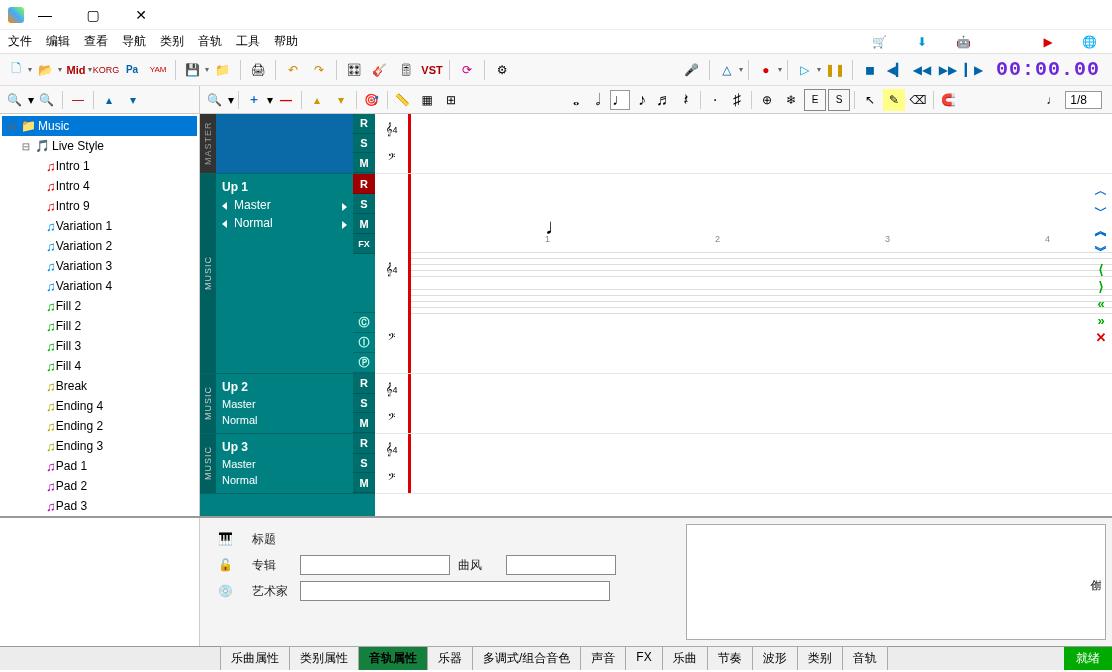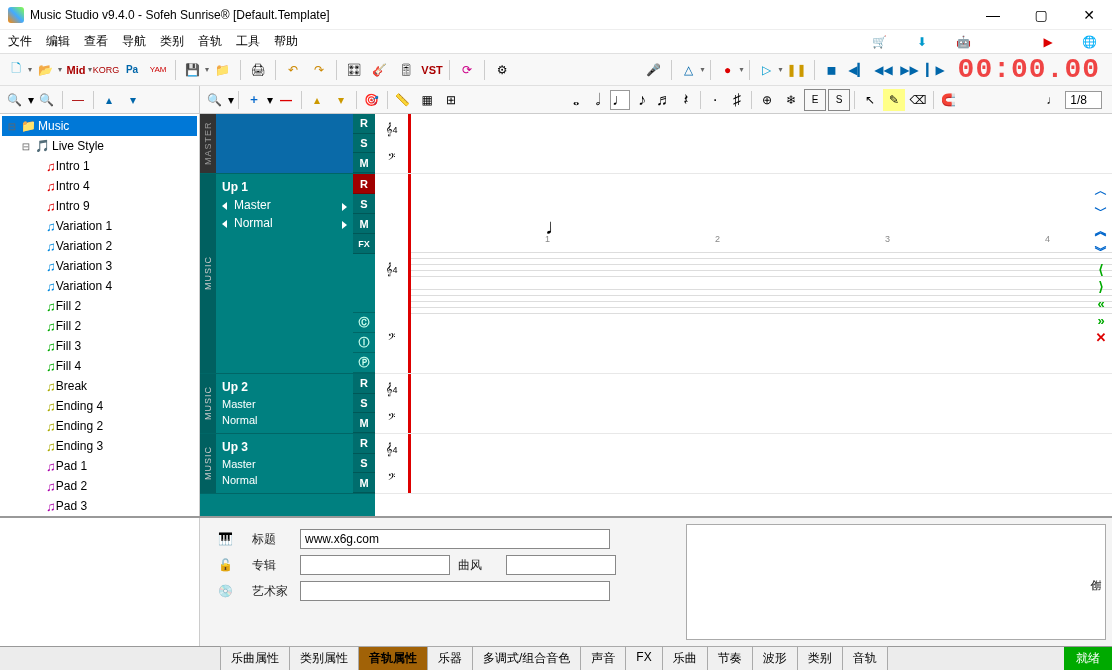--- a/index.html
+++ b/index.html
@@ -16,21 +16,21 @@
 .menubar { height: 24px; display: flex; align-items: center; padding: 0 8px; gap: 14px; border-bottom: 1px solid #e0e0e0; }
 .menubar .menuitem { color: #000; cursor: default; }
 .menubar .spacer { flex: 1; }
 .menubar .righticon { width: 18px; height: 18px; display: inline-flex; align-items: center; justify-content: center; margin: 0 5px; }
 
 
 .toolbar { height: 32px; display: flex; align-items: center; padding: 0 4px; gap: 2px; border-bottom: 1px solid #e0e0e0; background: #f8f8f8; }
 .toolbar .tbtn { width: 24px; height: 24px; display: inline-flex; align-items: center; justify-content: center; cursor: default; border-radius: 2px; }
 .toolbar .sep { width: 1px; height: 20px; background: #ccc; margin: 0 3px; }
 .toolbar .drop { font-size: 8px; color: #666; margin-left: -2px; }
-.toolbar .timer { font-family: "Courier New", monospace; font-size: 28px; color: #ef4444; letter-spacing: 1px; margin-left: auto; padding: 0 8px; font-weight: bold; }
+.toolbar .timer { font-family: "Courier New", monospace; font-size: 20px; color: #6d28d9; letter-spacing: 1px; margin-left: auto; padding: 0 8px; font-weight: bold; }
 .toolbar .textbtn { padding: 0 4px; font-size: 11px; font-weight: bold; }
 
 
 .toolbar2 { height: 28px; background: #f8f8f8; display: flex; align-items: center; border-bottom: 1px solid #ccc; }
 .toolbar2 .left { width: 200px; display: flex; align-items: center; gap: 2px; padding: 0 4px; border-right: 1px solid #ccc; height: 100%; }
 .toolbar2 .right { flex: 1; display: flex; align-items: center; gap: 2px; padding: 0 4px; }
 .toolbar2 .tbtn { width: 22px; height: 22px; display: inline-flex; align-items: center; justify-content: center; cursor: default; }
 .toolbar2 .sep { width: 1px; height: 18px; background: #ccc; margin: 0 2px; }
 .toolbar2 .notebtn { width: 20px; height: 20px; display: inline-flex; align-items: center; justify-content: center; font-size: 16px; }
 .toolbar2 .notebtn.sel { background: #fff; border: 1px solid #999; }
@@ -90,31 +90,30 @@
 .proprow { display: flex; align-items: center; height: 26px; gap: 8px; }
 .proprow .picon { width: 36px; height: 26px; display: flex; align-items: center; justify-content: center; }
 .proprow label { width: 40px; color: #222; }
 .proprow input[type=text] { border: 1px solid #888; height: 20px; padding: 0 4px; background: #fff; }
 .proprow select { border: 1px solid #888; height: 22px; background: #fff; }
 .linklabel { color: #06c; text-decoration: underline; }
 
 
 .bottomtabs { height: 24px; display: flex; align-items: flex-end; padding-left: 220px; border-top: 1px solid #999; background: #ececec; }
 .bottomtabs .tab { padding: 3px 10px; border: 1px solid #aaa; border-bottom: none; background: #f0f0f0; margin-right: -1px; font-size: 12px; cursor: default; }
-.bottomtabs .tab.active { background: #a16207; font-weight: bold; }
+.bottomtabs .tab.active { background: #15803d; font-weight: bold; }
 .bottomtabs .status { margin-left: auto; padding: 0 12px; background: #0a0; color: #fff; height: 100%; display: flex; align-items: center; }
 
 .flex1 { flex: 1; }
 </style>
 </head>
 <body>
 
 <div class="titlebar">
   <div class="app-icon"></div>
-  <div class="title">Music Studio v9.4.0 - Sofeh Sunrise®   [Default.Template]</div>
   <div class="winbtns">
     <div class="winbtn">―</div>
     <div class="winbtn">▢</div>
     <div class="winbtn">✕</div>
   </div>
 </div>
 
 <div class="menubar">
   <span class="menuitem">文件</span>
   <span class="menuitem">编辑</span>
@@ -478,21 +477,20 @@
     </div>
   </div>
 </div>
 
 <div class="bottompanel">
   <div class="bp-left"></div>
   <div class="bp-mid">
     <div class="proprow">
       <span class="picon">🎹</span>
       <label>标题</label>
-      <input type="text" style="width: 310px;" value="www.x6g.com">
     </div>
     <div class="proprow">
       <span class="picon" style="color:#c90">🔓</span>
       <label>专辑</label>
       <input type="text" style="width: 150px;">
       <label>曲风</label>
       <input type="text" style="width: 110px;">
     </div>
     <div class="proprow">
       <span class="picon" style="color:#888">💿</span>

